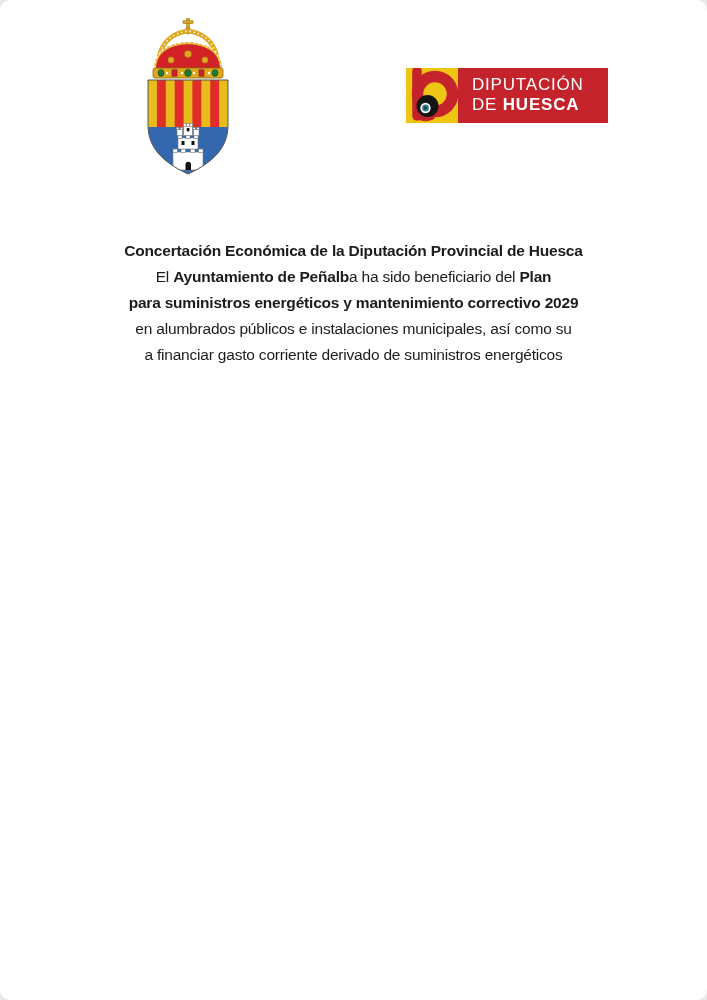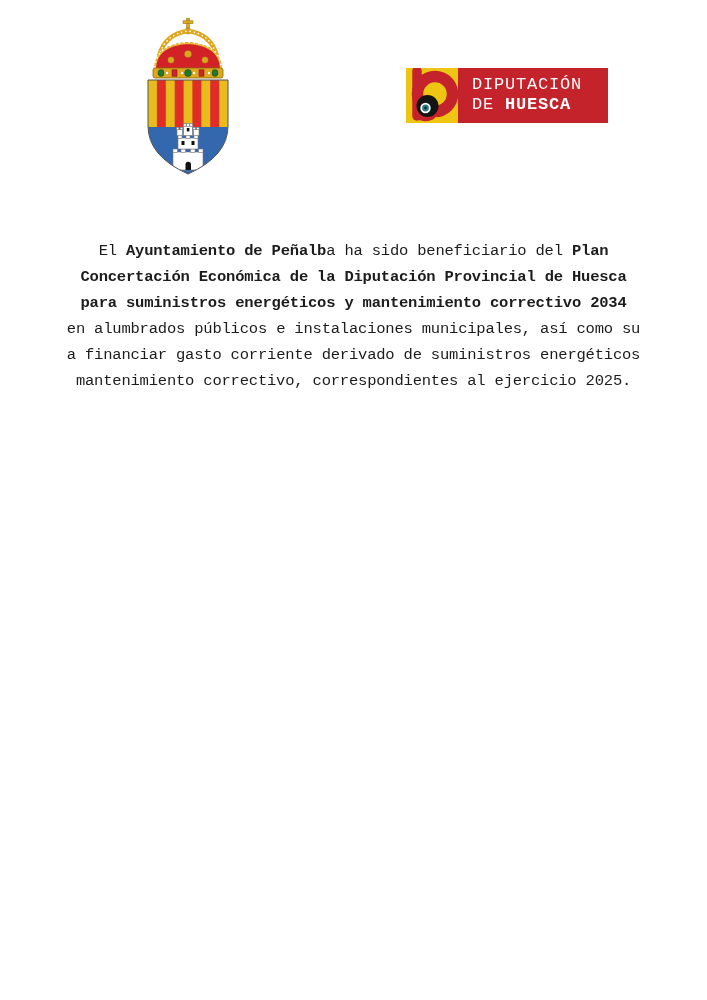--- a/index.html
+++ b/index.html
@@ -4,21 +4,22 @@
 <style>
   :root{
     --dph-red:#C4232B; --dph-yellow:#EFC514; --crown-red:#D32128; --gold:#DFA71E;
     --aragon-yellow:#E9BC1D; --aragon-red:#DF2E27; --shield-blue:#3368AE;
     --text-color:#1C1C1C; --eye-teal:#2F7D8A; --page-bg:#FFFFFF;
   }
   html,body{margin:0;padding:0;background:#e9e9e9;}
   .page{
     position:relative;width:707px;height:1000px;margin:0 auto;
     background:var(--page-bg,#fff);overflow:hidden;
-    font-family:Liberation Mono, monospace;
+    font-family:Liberation Sans, sans-serif;
+    border-radius:11px;
   }
   
   .coat{position:absolute;left:146px;top:18px;width:84px;height:158px;}
   .coat svg{display:block;width:100%;height:100%;}
   
   .dph{position:absolute;left:406px;top:68px;height:55px;display:flex;}
   .dph-icon{width:52px;height:55px;}
   .dph-icon svg{display:block;width:52px;height:55px;}
   .dph-box{
     width:150px;height:55px;box-sizing:border-box;background:var(--dph-red,#C4232B);
@@ -143,21 +144,20 @@
         </g>
       </svg>
     </div>
     <div class="dph-box">
       <div>DIPUTACIÓN</div>
       <div><span>DE </span><span class="bold">HUESCA</span></div>
     </div>
   </div>
 
   <div class="paragraph">
+      <div><span class="b">Concertación Económica de la Diputación Provincial de Huesca</span></div>
       <div><span>El </span><span class="b">Ayuntamiento de Peñalb</span><span>a ha sido beneficiario del </span><span class="b">Plan</span></div>
-      <div><span class="b">Concertación Económica de la Diputación Provincial de Huesca</span></div>
-      <div><span class="b">para suministros energéticos y mantenimiento correctivo 2034</span></div>
+      <div><span class="b">para suministros energéticos y mantenimiento correctivo 2029</span></div>
       <div><span>en alumbrados públicos e instalaciones municipales, así como su</span></div>
       <div><span>a financiar gasto corriente derivado de suministros energéticos</span></div>
-      <div><span>mantenimiento correctivo, correspondientes al ejercicio 2025.</span></div>
     </div>
 
 </div>
 
 </body></html>

